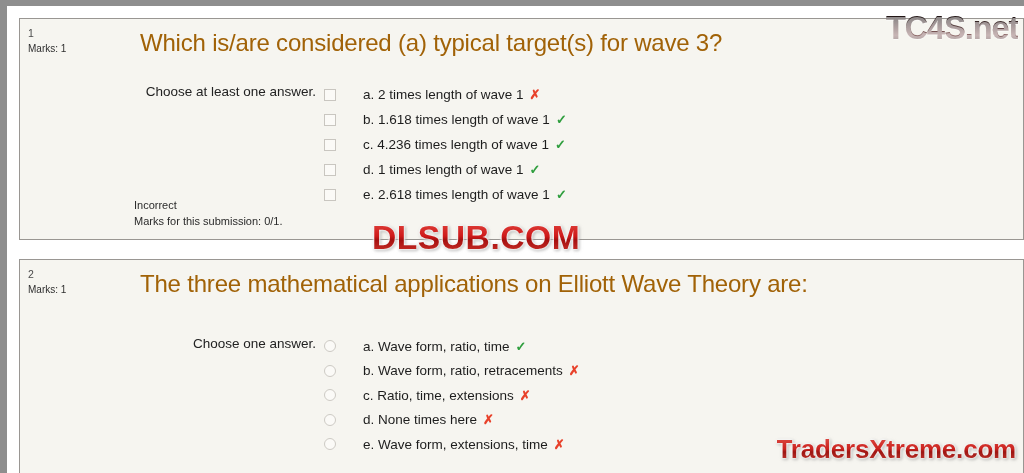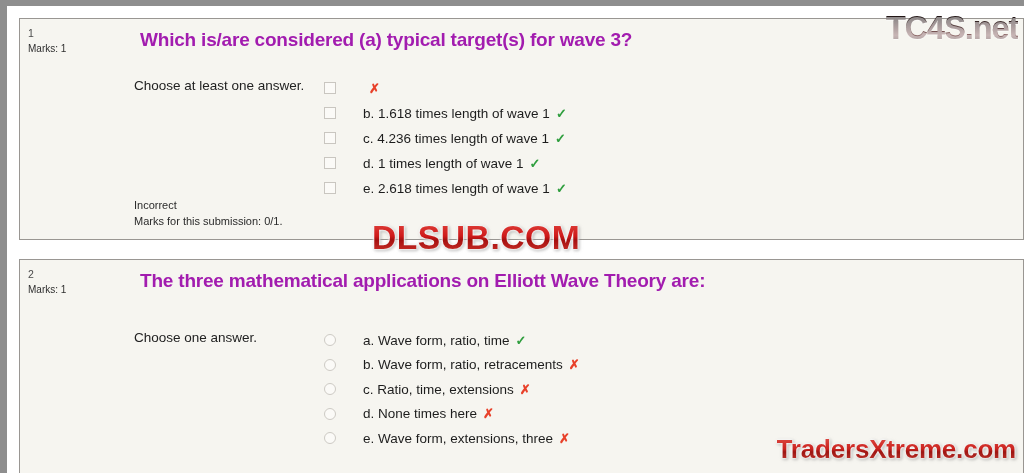--- a/index.html
+++ b/index.html
@@ -54,43 +54,44 @@
   .q-side .qnum { font-size: 10.5px; color: #4a4a4a; }
   .q-side .qmarks { font-size: 10px; color: #2e2e2e; }
 
   .q-main {
     flex: 1 1 auto;
     padding: 0;
     position: relative;
   }
 
   .q-title {
-    font-size: 19px;
-    color: #a21caf;
-    font-weight: 700;
+    font-size: 24px;
+    color: #a16207;
+    font-weight: 400;
     letter-spacing: -0.2px;
     padding: 9px 0 0 58px;
     line-height: 1.25;
     white-space: nowrap;
   }
   #qbox-2 .q-title { }
 
   .q-body {
     display: flex;
     padding: 24px 0 0 52px;
   }
   #qbox-2 .q-body { padding-top: 35px; }
 
   .q-instr {
     width: 182px;
     flex: 0 0 182px;
     font-size: 13.5px;
     color: #222;
     line-height: 1.35;
     padding-top: 1px;
+    text-align: right;
   }
 
   .q-answers {
     flex: 1 1 auto;
     padding-left: 8px;
   }
   .ans-row {
     display: flex;
     align-items: center;
     height: 25px;
@@ -203,20 +204,21 @@
         <div class="qmarks">Marks: 1</div>
       </div>
       <div class="q-main">
         <div class="q-title">Which is/are considered (a) typical target(s) for wave 3?</div>
         <div class="q-body">
           <div class="q-instr">Choose at least one answer.</div>
           <div class="q-answers">
 
             <div class="ans-row">
               <span class="ans-input cb"></span>
+              <span class="ans-text">a. 2 times length of wave 1</span>
               <span class="mark bad">✗</span>
             </div>
 
             <div class="ans-row">
               <span class="ans-input cb"></span>
               <span class="ans-text">b. 1.618 times length of wave 1</span>
               <span class="mark ok">✓</span>
             </div>
 
             <div class="ans-row">
@@ -276,21 +278,21 @@
             </div>
 
             <div class="ans-row">
               <span class="ans-input rb"></span>
               <span class="ans-text">d. None times here</span>
               <span class="mark bad">✗</span>
             </div>
 
             <div class="ans-row">
               <span class="ans-input rb"></span>
-              <span class="ans-text">e. Wave form, extensions, three</span>
+              <span class="ans-text">e. Wave form, extensions, time</span>
               <span class="mark bad">✗</span>
             </div>
 
           </div>
         </div>
       </div>
     </div>
 
   </div>
 

